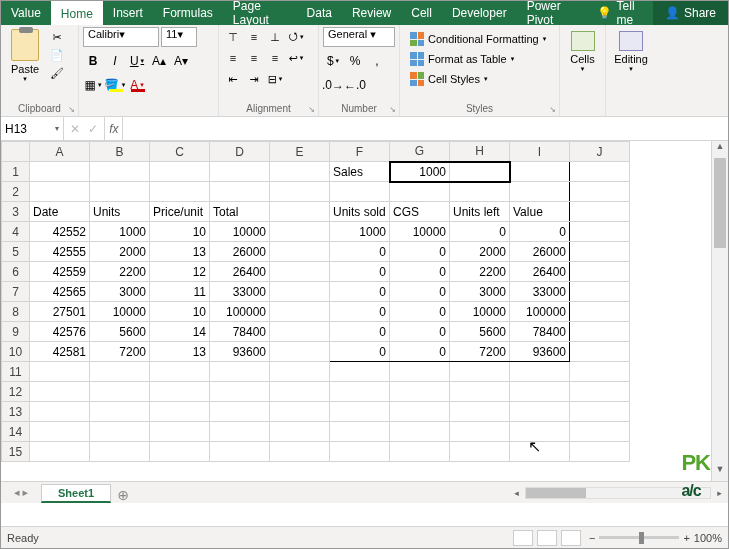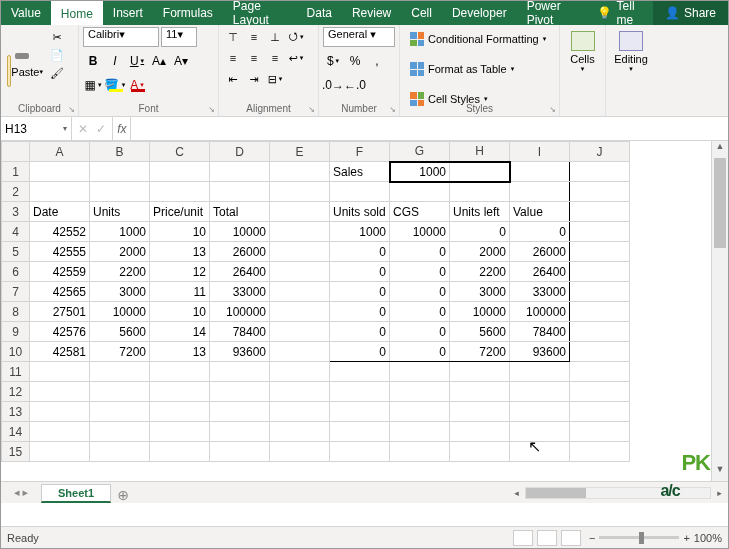--- a/index.html
+++ b/index.html
@@ -15,21 +15,21 @@
 .share-btn { display: flex; align-items: center; gap: 4px; background: #185c37; padding: 0 12px; font-size: 12px;}
 
 
 .ribbon { display: flex; background: #f3f2f1; border-bottom: 1px solid #d4d4d4; height: 92px; }
 .ribbon-group { border-right: 1px solid #e1e1e1; display: flex; flex-direction: column; padding: 2px 4px 0 4px; position: relative; }
 .group-label { font-size: 10px; color: #666; text-align: center; padding: 2px 16px; position: absolute; bottom: 0; left: 0; right: 0; }
 .group-label::after { content: '↘'; font-size: 8px; position: absolute; right: 3px; bottom: 2px; color: #888; }
 .group-body { flex: 1; display: flex; gap: 2px; }
 
 
-.paste-big { display: flex; align-items: center; width: 40px; padding: 2px; font-size: 11px; }
+.paste-big { display: flex; flex-direction: column; align-items: center; width: 40px; padding: 2px; font-size: 11px; }
 .paste-icon { width: 28px; height: 32px; background: #f9e7b5; border: 1px solid #c9a94d; border-radius: 2px; position: relative; margin-bottom: 2px; }
 .paste-icon::before { content: ''; position: absolute; top: -3px; left: 7px; width: 14px; height: 6px; background: #888; border-radius: 2px; }
 .clip-small { display: flex; flex-direction: column; gap: 2px; padding: 2px; font-size: 11px; }
 .icon-sm { width: 16px; height: 16px; display: inline-flex; align-items: center; justify-content: center; }
 
 
 .font-row { display: flex; gap: 2px; margin-bottom: 2px; }
 .font-select { font-size: 11px; height: 20px; border: 1px solid #ababab; background: #fff; padding: 0 18px 0 4px; position: relative; }
 .size-select { width: 36px; }
 .name-select { width: 76px; }
@@ -43,34 +43,34 @@
 .align-grid { display: flex; flex-direction: column; gap: 1px; }
 .align-row { display: flex; gap: 1px; }
 .align-ic { width: 20px; height: 20px; display: inline-flex; align-items: center; justify-content: center; font-size: 11px; }
 
 
 .num-group { min-width: 78px; }
 .num-select { font-size: 11px; height: 20px; border: 1px solid #ababab; background: #fff; padding: 0 16px 0 4px; width: 72px; }
 .num-row { display: flex; gap: 2px; margin-top: 2px; }
 
 
-.styles-col { display: flex; flex-direction: column; gap: 10px; padding: 2px; font-size: 11px; }
+.styles-col { display: flex; flex-direction: column; gap: 0; padding: 2px; font-size: 11px; }
 .style-item { display: flex; align-items: center; gap: 4px; height: 20px; padding: 0 4px; cursor: pointer; }
 .mini-grid { width: 14px; height: 14px; display: inline-grid; grid-template-columns: 1fr 1fr; gap: 1px; }
 .mini-grid span { background: #5b9bd5; }
 .mini-grid .r { background: #ed7d31; }
 .mini-grid .g { background: #70ad47; }
 
 
 .big-btn { display: flex; flex-direction: column; align-items: center; width: 42px; padding: 4px 2px; font-size: 11px; }
 .big-btn-icon { width: 24px; height: 20px; background: #e8f0dc; border: 1px solid #86b05e; margin-bottom: 2px; }
 
 
 .formula-row { display: flex; height: 24px; border-bottom: 1px solid #d4d4d4; align-items: stretch; font-size: 12px; }
-.name-box { width: 71px; border-right: 1px solid #d4d4d4; display: flex; align-items: center; padding: 0 4px; justify-content: space-between; }
+.name-box { width: 63px; border-right: 1px solid #d4d4d4; display: flex; align-items: center; padding: 0 4px; justify-content: space-between; }
 .name-box::after { content: '▾'; font-size: 8px; color: #666; }
 .fx-ctrls { display: flex; align-items: center; padding: 0 6px; gap: 8px; border-right: 1px solid #d4d4d4; color: #888; }
 .fx-ctrls span { font-size: 12px; }
 .fx-label { font-style: italic; color: #666; padding: 0 4px; border-right: 1px solid #d4d4d4; display: flex; align-items: center; }
 .formula-input { flex: 1; padding: 0 4px; display: flex; align-items: center; }
 
 
 .sheet-wrap { position: relative; height: 340px; overflow: hidden; display: flex; }
 .sheet { flex: 1; overflow: auto; }
 table.grid { border-collapse: collapse; table-layout: fixed; }
@@ -112,21 +112,21 @@
 .status-bar { position: absolute; bottom: 0; left: 0; right: 0; height: 22px; background: #f3f2f1; border-top: 1px solid #d4d4d4; display: flex; align-items: center; font-size: 11px; color: #444; padding: 0 6px; }
 .status-bar .spacer { flex: 1; }
 .view-btns { display: flex; gap: 4px; margin-right: 8px; }
 .view-btn { width: 20px; height: 16px; border: 1px solid #ccc; background: #fff; }
 .zoom { display: flex; align-items: center; gap: 4px; }
 .zoom-slider { width: 80px; height: 3px; background: #ccc; position: relative; }
 .zoom-slider::after { content: ''; position: absolute; left: 50%; top: -4px; width: 5px; height: 12px; background: #888; }
 
 
 .watermark { position: absolute; right: 18px; bottom: 46px; font-size: 22px; font-weight: bold; font-family: Arial, sans-serif; letter-spacing: -1px; }
-.watermark .pk { color: #54a52c; margin-left: 21px; }
+.watermark .pk { color: #54a52c; }
 .watermark .ac { color: #14532d; font-size: 16px; }
 
 
 .cursor { position: absolute; left: 527px; top: 436px; font-size: 16px; color: #000; pointer-events: none; }
 </style>
 </head>
 <body>
 
 <div class="ribbon-tabs" id="ribbon-tabs">
     <div class="ribbon-tab file">Value</div>
@@ -173,21 +173,20 @@
         <span class="btn-mini underline drop">U</span>
         <span class="btn-mini">A▴</span>
         <span class="btn-mini">A▾</span>
       </div>
       <div class="font-row">
         <span class="btn-mini drop">▦</span>
         <span class="btn-mini drop" style="position:relative">🪣<span style="position:absolute;bottom:2px;left:3px;width:14px;height:3px;background:#ffff00"></span></span>
         <span class="btn-mini drop" style="color:#c00;position:relative">A<span style="position:absolute;bottom:2px;left:3px;width:14px;height:3px;background:#c00"></span></span>
       </div>
     </div>
-    <div class="group-label">Font</div>
   </div>
 
   <div class="ribbon-group" style="width:100px">
     <div class="group-body">
       <div class="align-grid">
         <div class="align-row">
           <span class="align-ic">⊤</span>
           <span class="align-ic">≡</span>
           <span class="align-ic">⊥</span>
           <span class="align-ic drop">⭯</span>

